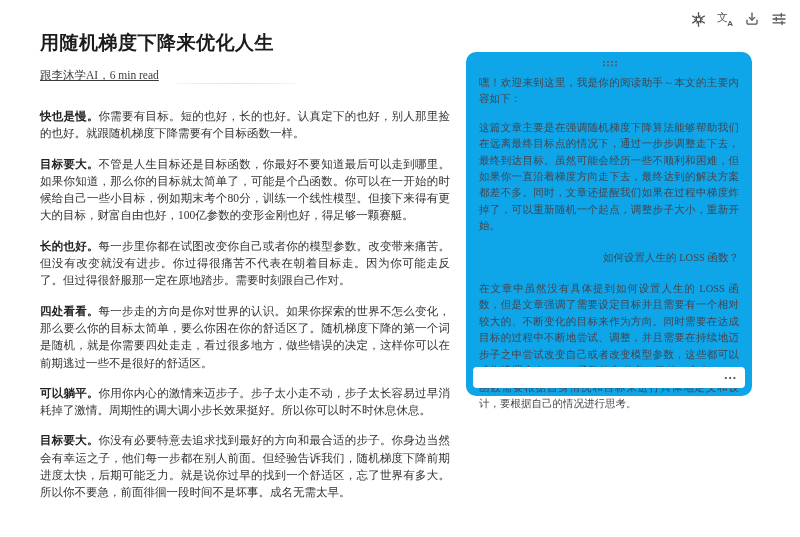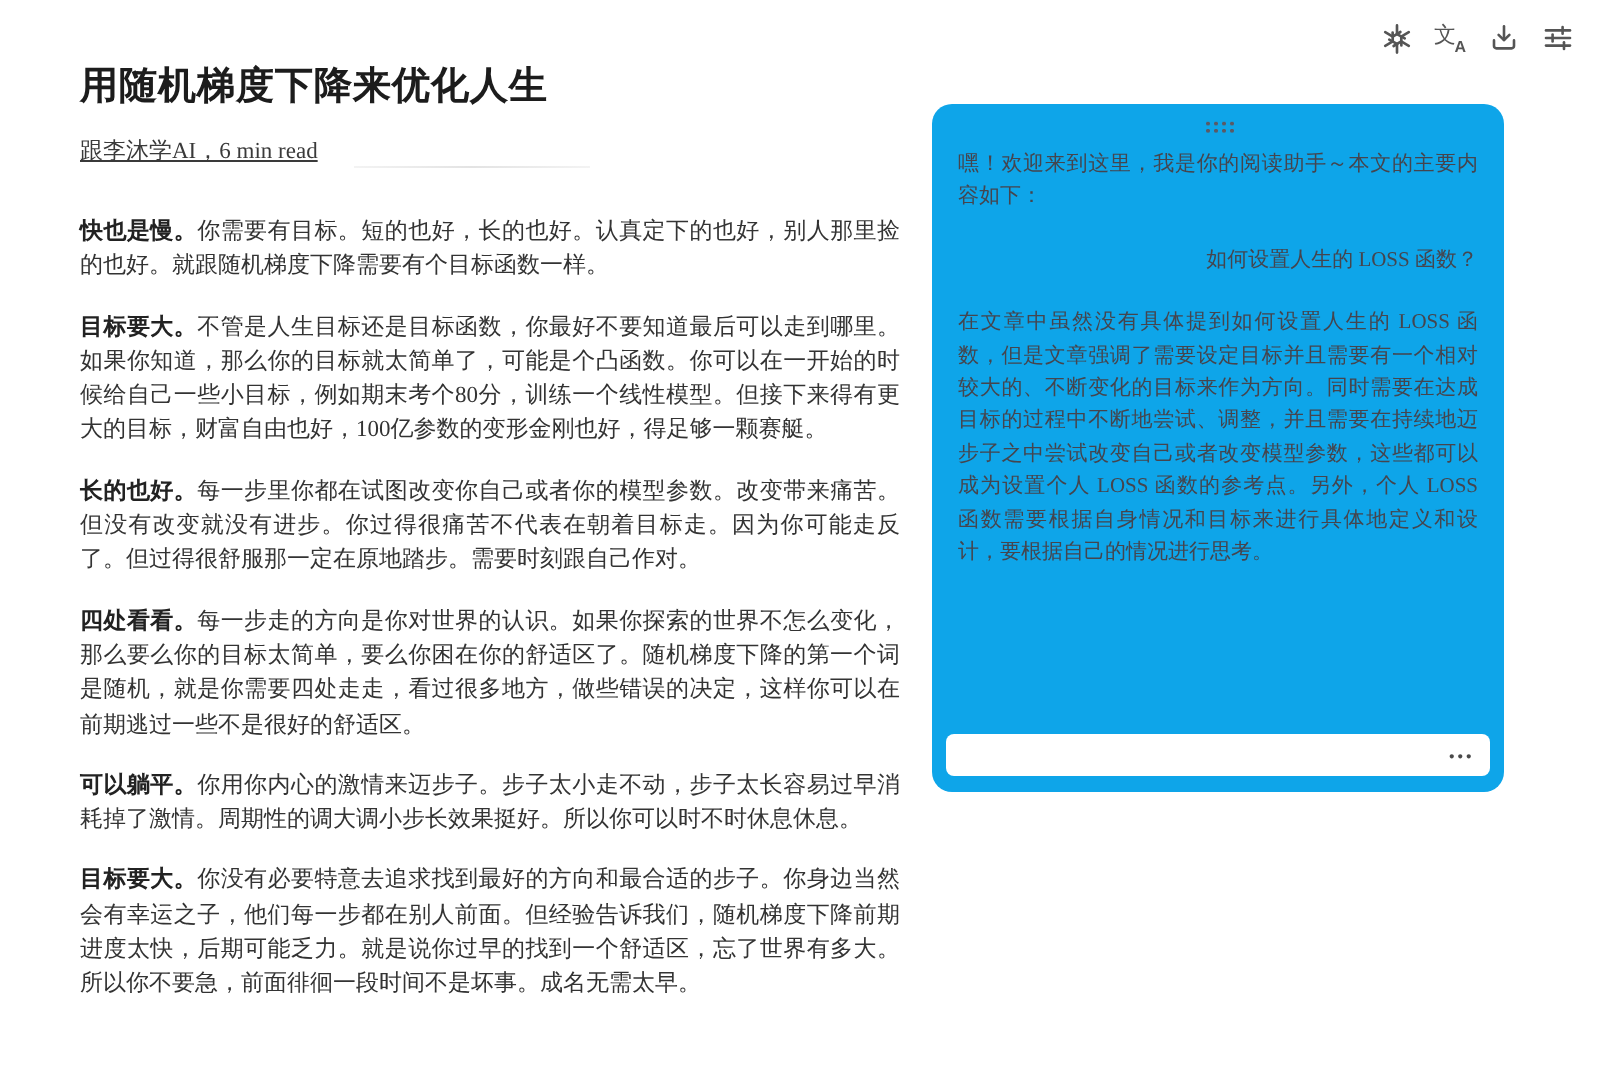--- a/index.html
+++ b/index.html
@@ -102,20 +102,21 @@
   </div>
 </div>
 
 <div class="panel">
   <div class="drag-handle"></div>
   <div class="messages">
 
       <div class="msg assistant">嘿！欢迎来到这里，我是你的阅读助手～本文的主要内容如下：</div>
 
 
+      <div class="msg assistant">这篇文章主要是在强调随机梯度下降算法能够帮助我们在远离最终目标点的情况下，通过一步步调整走下去，最终到达目标。虽然可能会经历一些不顺利和困难，但如果你一直沿着梯度方向走下去，最终达到的解决方案都差不多。同时，文章还提醒我们如果在过程中梯度炸掉了，可以重新随机一个起点，调整步子大小，重新开始。</div>
 
       <div class="msg user">如何设置人生的 LOSS 函数？</div>
 
       <div class="msg assistant">在文章中虽然没有具体提到如何设置人生的 LOSS 函数，但是文章强调了需要设定目标并且需要有一个相对较大的、不断变化的目标来作为方向。同时需要在达成目标的过程中不断地尝试、调整，并且需要在持续地迈步子之中尝试改变自己或者改变模型参数，这些都可以成为设置个人 LOSS 函数的参考点。另外，个人 LOSS 函数需要根据自身情况和目标来进行具体地定义和设计，要根据自己的情况进行思考。</div>
     </div>
   <div class="panel-input" title="">
     <span class="more">...</span>
   </div>
 </div>
 

